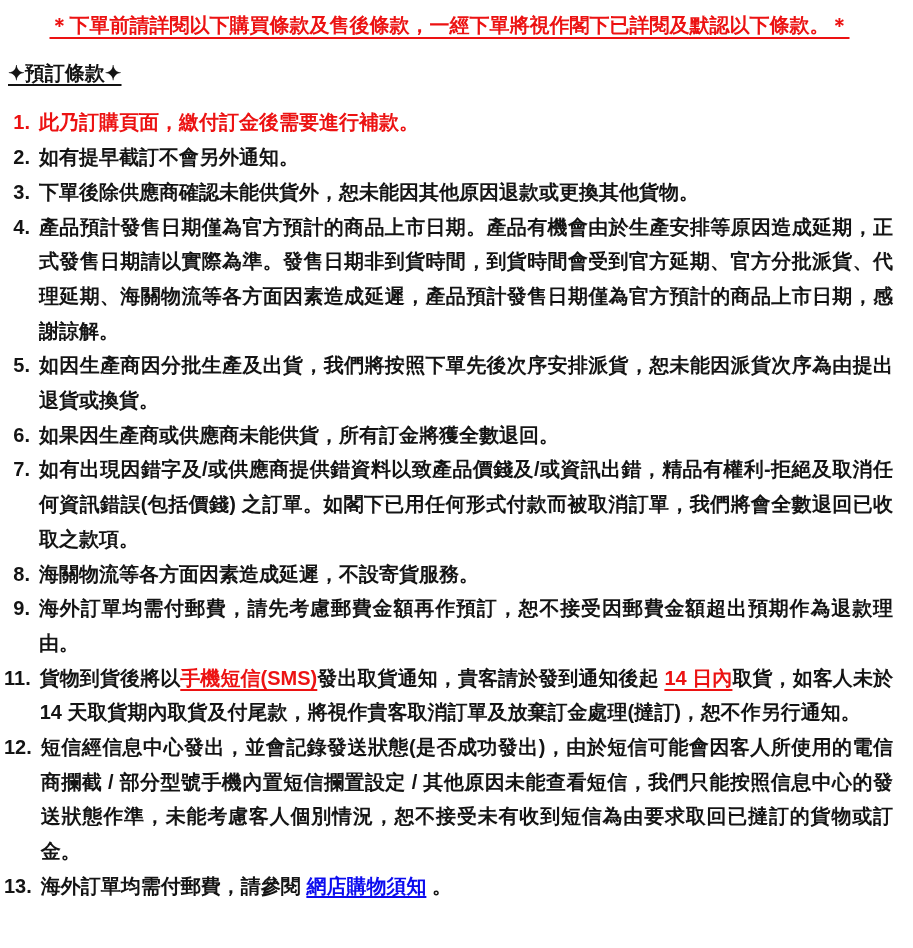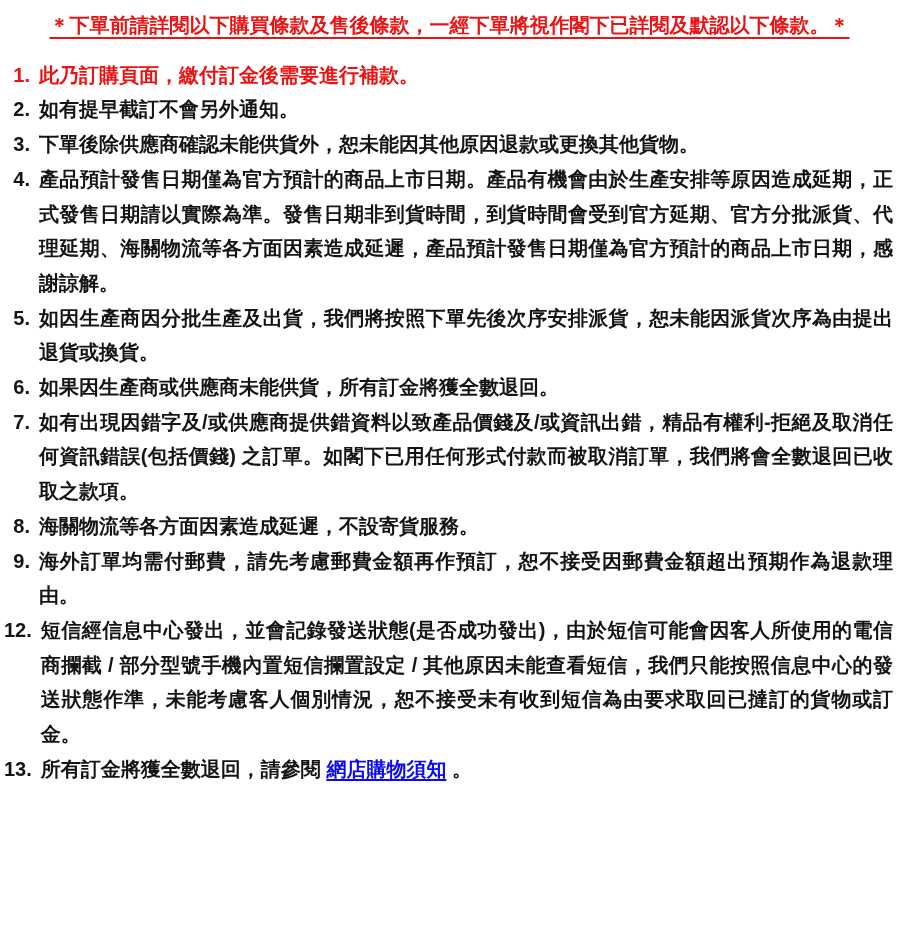--- a/index.html
+++ b/index.html
@@ -70,20 +70,23 @@
     cursor: pointer;
     font-family: Liberation Serif, serif;
   }
 </style>
 </head>
 <body>
 
 <div>
   <div class="warn-header">＊下單前請詳閱以下購買條款及售後條款，一經下單將視作閣下已詳閱及默認以下條款。＊</div>
 
+  <div class="title-row">
+    <span class="section-title">✦預訂條款✦</span>
+  </div>
 
   <div class="terms">
       <div class="term">
         <span class="term-num seg-red">1.</span>
         <span class="term-text"><span class="seg-red">此乃訂購頁面，繳付訂金後需要進行補款。</span></span>
       </div>
       <div class="term">
         <span class="term-num seg-normal">2.</span>
         <span class="term-text"><span class="seg-normal">如有提早截訂不會另外通知。</span></span>
       </div>
@@ -109,21 +112,25 @@
       </div>
       <div class="term">
         <span class="term-num seg-normal">8.</span>
         <span class="term-text"><span class="seg-normal">海關物流等各方面因素造成延遲，不設寄貨服務。</span></span>
       </div>
       <div class="term">
         <span class="term-num seg-normal">9.</span>
         <span class="term-text"><span class="seg-normal">海外訂單均需付郵費，請先考慮郵費金額再作預訂，恕不接受因郵費金額超出預期作為退款理由。</span></span>
       </div>
       <div class="term">
+        <span class="term-num seg-normal">11.</span>
+        <span class="term-text"><span class="seg-normal">貨物到貨後將以</span><span class="seg-redline">手機短信(SMS)</span><span class="seg-normal">發出取貨通知，貴客請於發到通知後起 </span><span class="seg-redline">14 日內</span><span class="seg-normal">取貨，如客人未於 14 天取貨期內取貨及付尾款，將視作貴客取消訂單及放棄訂金處理(撻訂)，恕不作另行通知。</span></span>
+      </div>
+      <div class="term">
         <span class="term-num seg-normal">12.</span>
         <span class="term-text"><span class="seg-normal">短信經信息中心發出，並會記錄發送狀態(是否成功發出)，由於短信可能會因客人所使用的電信商攔截 / 部分型號手機內置短信攔置設定 / 其他原因未能查看短信，我們只能按照信息中心的發送狀態作準，未能考慮客人個別情況，恕不接受未有收到短信為由要求取回已撻訂的貨物或訂金。</span></span>
       </div>
       <div class="term">
         <span class="term-num seg-normal">13.</span>
-        <span class="term-text"><span class="seg-normal">所有訂金將獲全數退回，請參閱 </span><a class="seg-link">網店購物須知</a><span class="seg-normal"> 。</span></span>
+        <span class="term-text"><span class="seg-normal">海外訂單均需付郵費，請參閱 </span><a class="seg-link">網店購物須知</a><span class="seg-normal"> 。</span></span>
       </div>
     </div>
 </div>
 
 </body></html>

